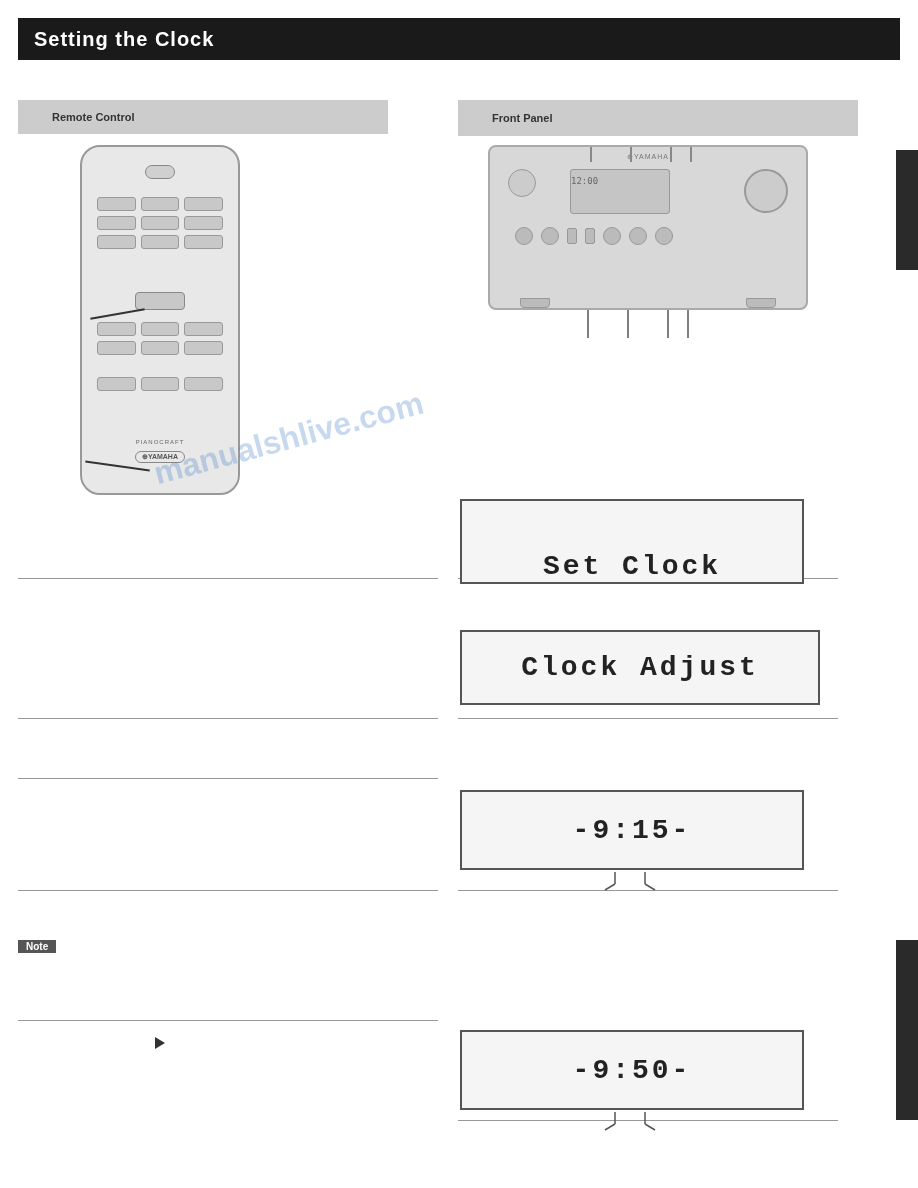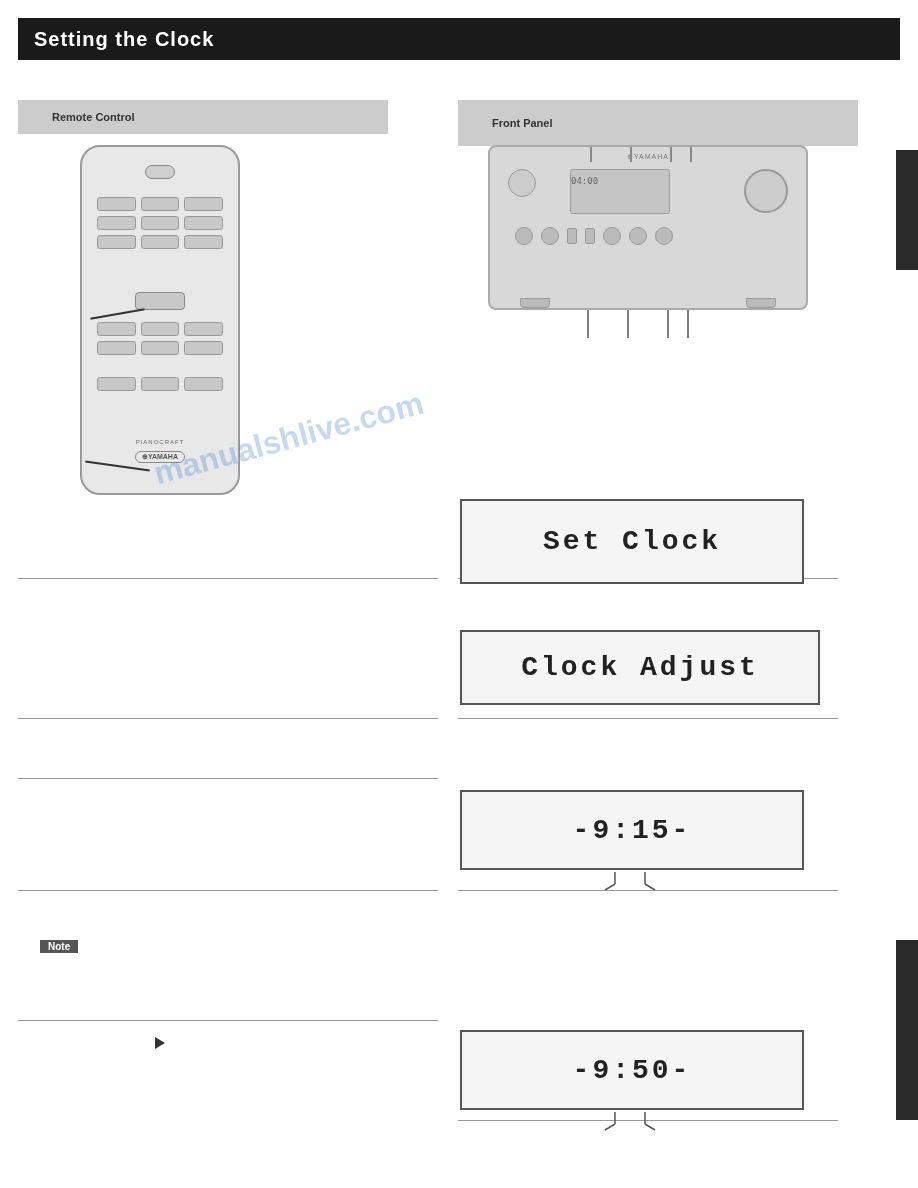--- a/index.html
+++ b/index.html
@@ -62,21 +62,21 @@
       display: flex;
       align-items: center;
       padding: 0 10px;
     }
 
     .section-header-right {
       position: absolute;
       top: 100px;
       left: 458px;
       width: 400px;
-      height: 46px;
+      height: 36px;
       background: #cccccc;
       display: flex;
       align-items: center;
       padding: 0 10px;
     }
 
     .section-header-text {
       font-size: 11px;
       color: #333;
       font-weight: bold;
@@ -323,20 +323,21 @@
       display: flex;
       align-items: center;
       justify-content: center;
     }
 
     .display-set-clock {
       left: 460px;
       top: 499px;
       width: 344px;
       height: 85px;
+      align-items: flex-end;
     }
 
     .display-clock-adjust {
       left: 460px;
       top: 630px;
       width: 360px;
       height: 75px;
     }
 
     .display-time-1 {
@@ -477,21 +478,21 @@
   <div class="amp-body">
 
     <div style="position:absolute;top:6px;left:50%;transform:translateX(-50%);font-size:7px;color:#777;letter-spacing:1px;">⊕YAMAHA</div>
 
     <div class="amp-vline" style="left:100px;"></div>
     <div class="amp-vline" style="left:140px;"></div>
     <div class="amp-vline" style="left:180px;"></div>
     <div class="amp-vline" style="left:200px;"></div>
 
     <div class="amp-display">
-      <span style="font-size:9px;color:#666;font-family:monospace;">04:00</span>
+      <span style="font-size:9px;color:#666;font-family:monospace;">12:00</span>
     </div>
 
     <div class="amp-circle-left"></div>
 
     <div class="amp-circle-right"></div>
 
     <div class="amp-knobs-row">
       <div class="amp-small-knob"></div>
       <div class="amp-small-knob"></div>
       <div class="amp-connector"></div>
@@ -552,19 +553,19 @@
 
 <div class="tick-marks" style="top:1112px;left:460px;">
   <svg width="344" height="20">
     <line x1="155" y1="0" x2="155" y2="12" stroke="#555" stroke-width="1.5"></line>
     <line x1="155" y1="12" x2="145" y2="18" stroke="#555" stroke-width="1.5"></line>
     <line x1="185" y1="0" x2="185" y2="12" stroke="#555" stroke-width="1.5"></line>
     <line x1="185" y1="12" x2="195" y2="18" stroke="#555" stroke-width="1.5"></line>
   </svg>
 </div>
 
-<div class="step-label" style="position:absolute;top:940px;left:18px;margin-left:22px;">Note</div>
+<div class="step-label" style="position:absolute;top:940px;left:18px;">Note</div>
 
 <div style="position:absolute;top:1035px;left:155px;">
   <span class="arrow-right"></span>
 </div>
 
 <div class="watermark">manualshlive.com</div>
 
 </body></html>

